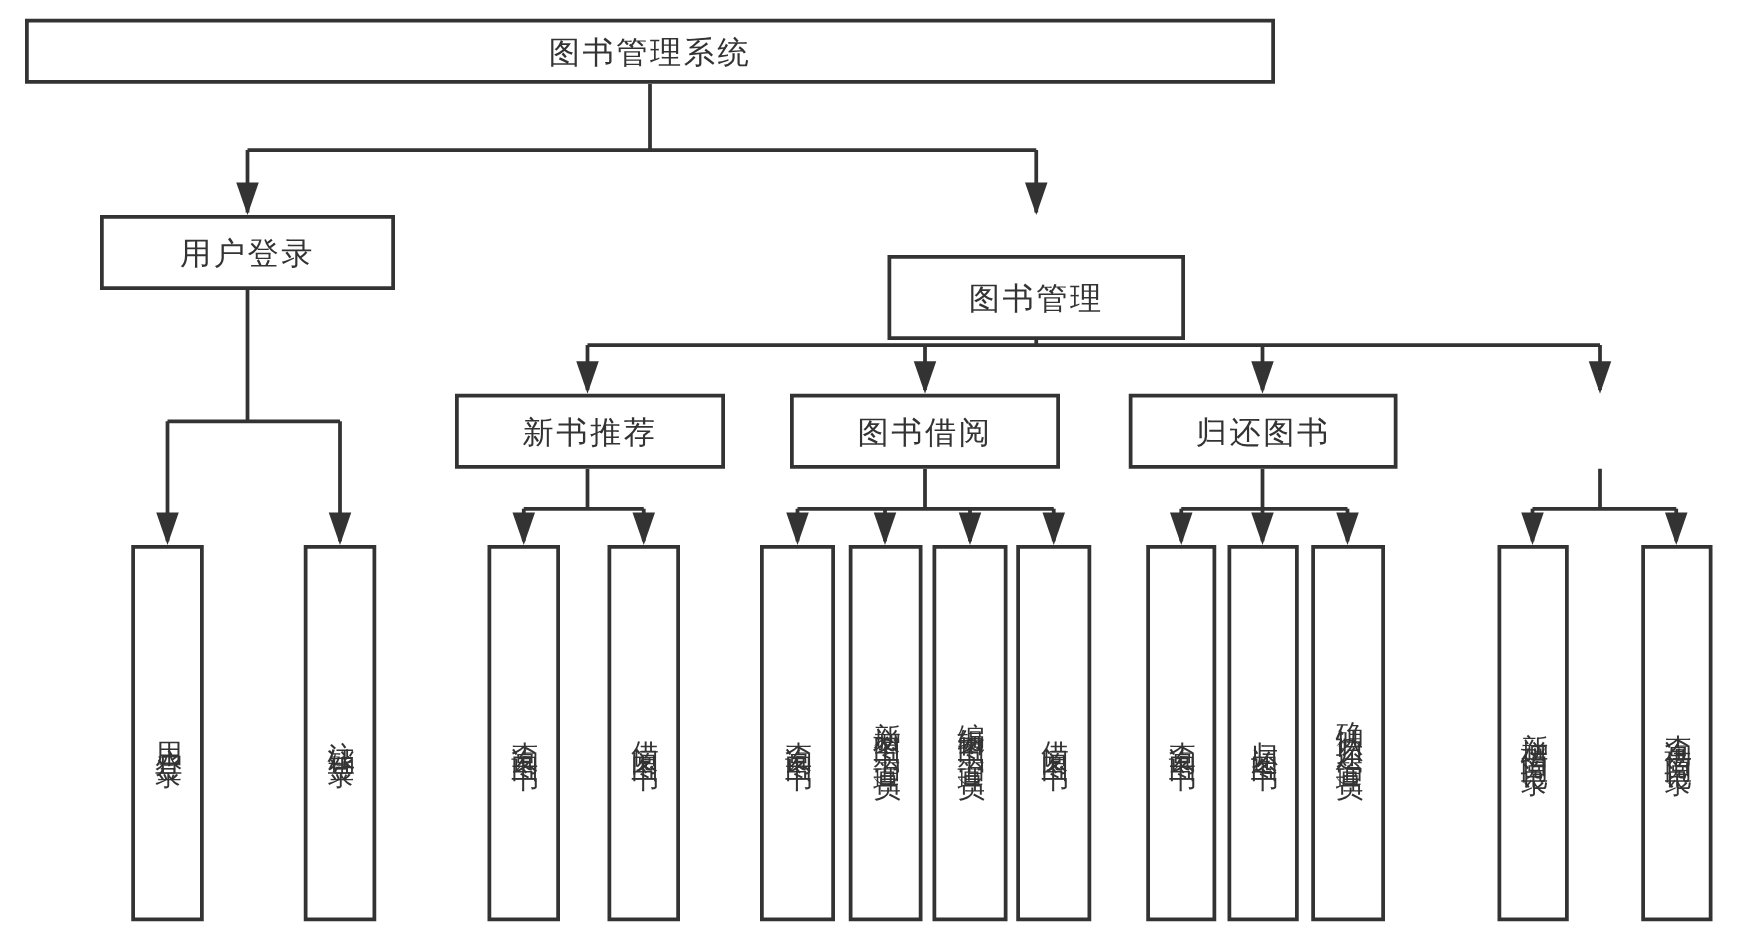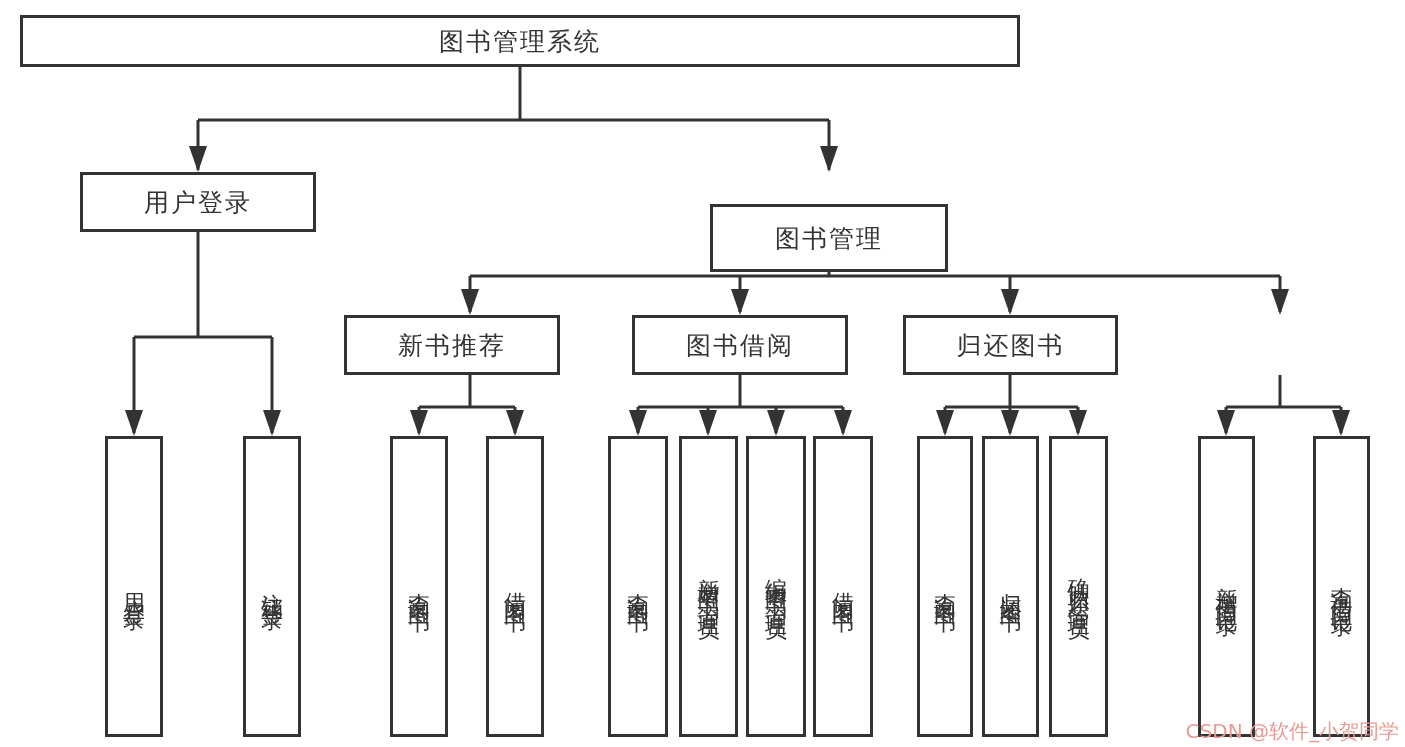--- a/index.html
+++ b/index.html
@@ -93,21 +93,21 @@
     <span class="hlabel">图书管理系统</span>
   </div>
 
   <div class="box" style="left:80px; top:172px; width:236px; height:60px;">
     <span class="hlabel">用户登录</span>
   </div>
   <div class="box" style="left:710px; top:172px; width:238px; height:68px;margin-top:32px;">
     <span class="hlabel">图书管理</span>
   </div>
 
-  <div class="box" style="left:344px; top:315px; width:216px; height:60px;">
+  <div class="box" style="left:364px; top:315px; width:216px; height:60px;">
     <span class="hlabel">新书推荐</span>
   </div>
   <div class="box" style="left:632px; top:315px; width:216px; height:60px;">
     <span class="hlabel">图书借阅</span>
   </div>
   <div class="box" style="left:903px; top:315px; width:215px; height:60px;">
     <span class="hlabel">归还图书</span>
   </div>
 
   <div class="box leaf" style="left:105px; top:436px; width:58px; height:301px;">
@@ -147,15 +147,14 @@
     <span class="vlabel">确认归还（管理员）</span>
   </div>
 
   <div class="box leaf" style="left:1198px; top:436px; width:57px; height:301px;">
     <span class="vlabel">新增借阅记录</span>
   </div>
   <div class="box leaf" style="left:1313px; top:436px; width:57px; height:301px;">
     <span class="vlabel">查询借阅记录</span>
   </div>
 
-  <div class="watermark">CSDN @软件_小贺同学</div>
 
 </div>
 
 </body></html>

